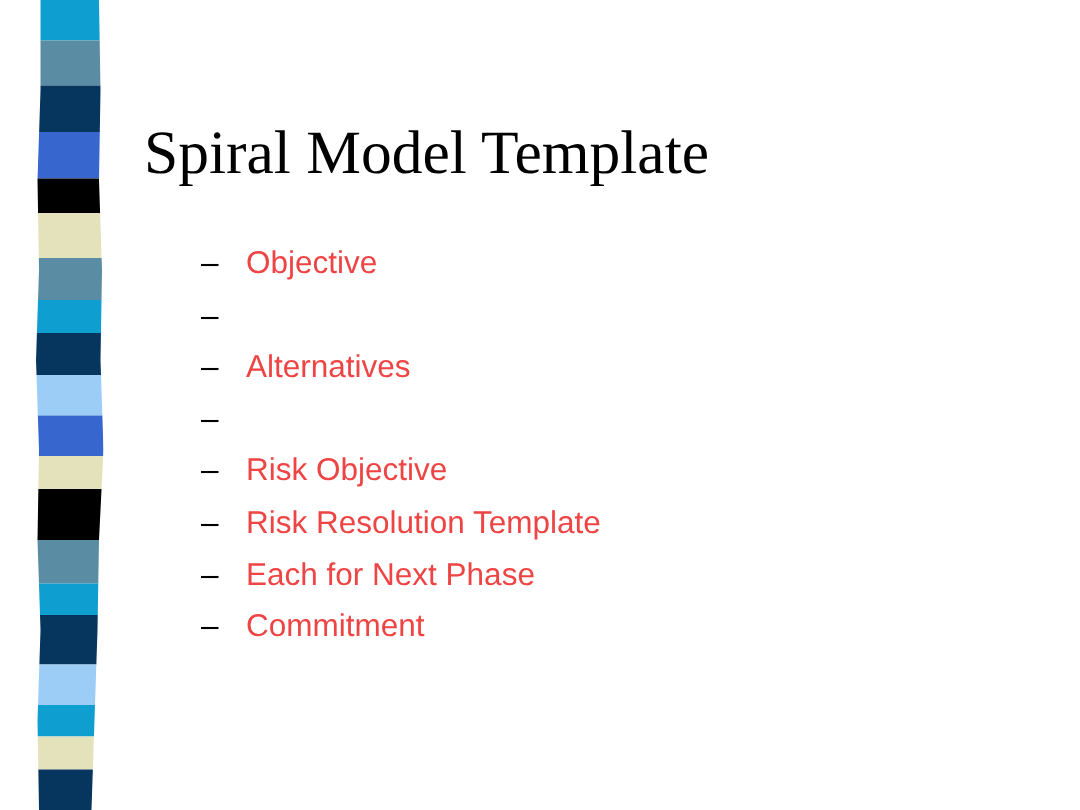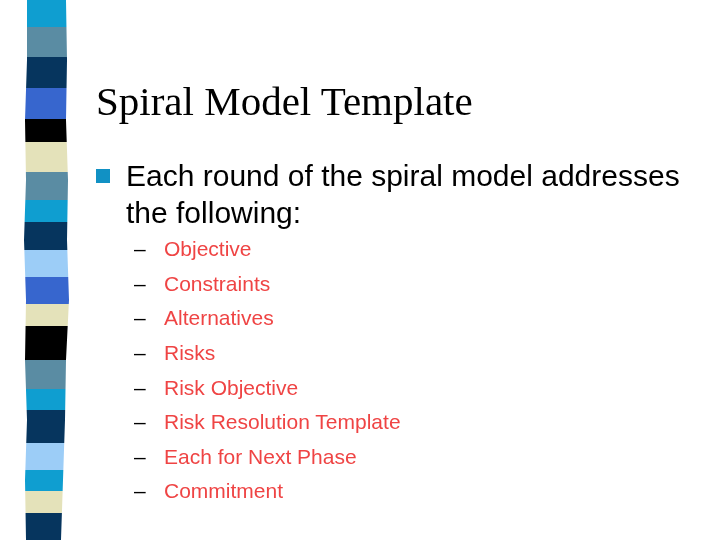--- a/index.html
+++ b/index.html
@@ -162,41 +162,35 @@
           <rect x="0" y="491" width="90" height="22" fill="#e4e2ba"></rect>
           <rect x="0" y="513" width="90" height="27" fill="#06355e"></rect>
         </g>
     </svg>
   </div>
 
   <h1 id="title">Spiral Model Template</h1>
 
   <div id="body-block">
 
-    <div class="lvl1-item">
-      <span class="lvl1-bullet" style="background: rgb(17, 145, 196);"></span>
-      <span class="lvl1-text">Each round of the spiral model addresses the following:</span>
-    </div>
 
     <ul id="lvl2-list">
         <li class="lvl2-item">
           <span class="lvl2-dash">–</span>
           <span class="lvl2-text">Objective</span>
         </li>
         <li class="lvl2-item">
           <span class="lvl2-dash">–</span>
-          <span class="lvl2-text">Constraints</span>
         </li>
         <li class="lvl2-item">
           <span class="lvl2-dash">–</span>
           <span class="lvl2-text">Alternatives</span>
         </li>
         <li class="lvl2-item">
           <span class="lvl2-dash">–</span>
-          <span class="lvl2-text">Risks</span>
         </li>
         <li class="lvl2-item">
           <span class="lvl2-dash">–</span>
           <span class="lvl2-text">Risk Objective</span>
         </li>
         <li class="lvl2-item">
           <span class="lvl2-dash">–</span>
           <span class="lvl2-text">Risk Resolution Template</span>
         </li>
         <li class="lvl2-item">

